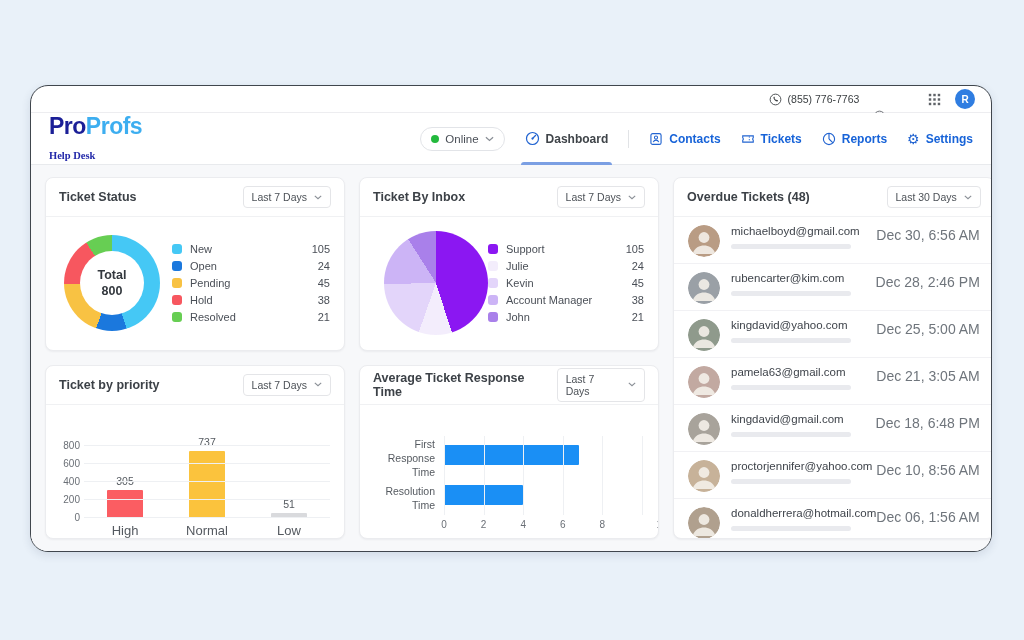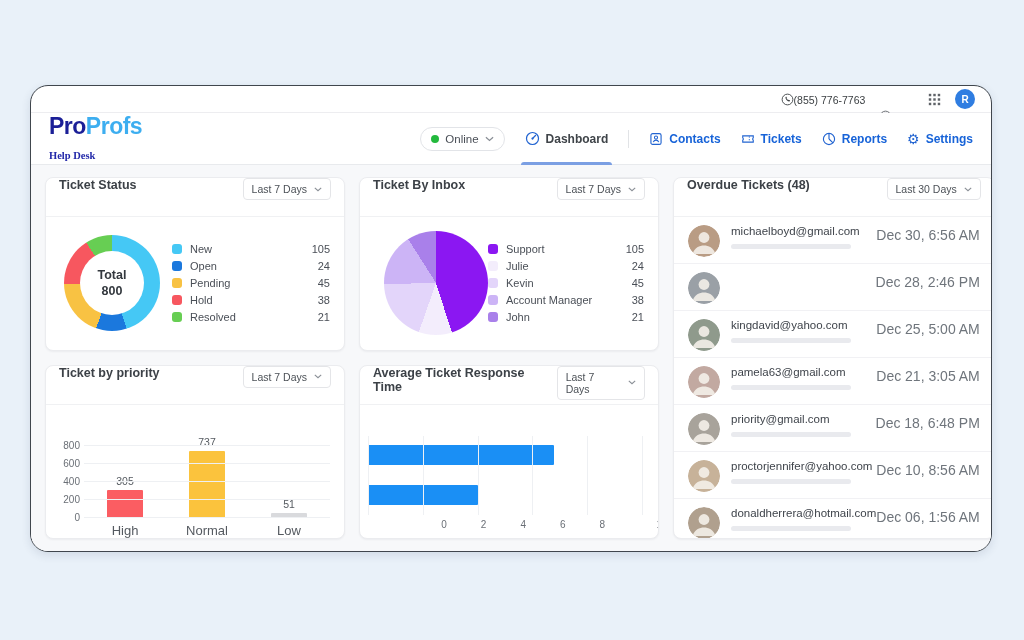--- a/index.html
+++ b/index.html
@@ -13,21 +13,21 @@
     position:absolute; left:30px; top:85px; width:962px; height:467px;
     background:#fff; border:1.5px solid #40464d; border-radius:18px;
     overflow:hidden; box-shadow:0 3px 10px rgba(30,50,80,.12);
     display:flex; flex-direction:column;
   }
   
   .utilbar {
     height:27px; flex:0 0 27px; display:flex; align-items:center; justify-content:flex-end;
     gap:14px; padding:0 16px; border-bottom:1px solid #ededf0; font-size:10.5px; color:#3c4043;
   }
-  .util-item { display:flex; align-items:flex-end; gap:0; cursor:pointer; }
+  .util-item { display:flex; align-items:center; gap:6px; cursor:pointer; }
   .util-help { color:#1a66d9;margin-top:35px; }
   .avatar-sm {
     width:20px; height:20px; border-radius:50%; background:#2f7de1; color:#fff;
     display:flex; align-items:center; justify-content:center; font-size:10px; font-weight:bold;
   }
   
   .header {
     height:52px; flex:0 0 52px; display:flex; align-items:center;
     padding:0 18px; border-bottom:1px solid #e8eaed; background:#fff; position:relative;
   }
@@ -63,21 +63,21 @@
   .col-a, .col-b { flex:0 0 300px; width:300px; }
   .col-c { flex:1; }
   .card {
     background:#fff; border:1px solid #ebecef; border-radius:8px;
     box-shadow:0 1px 2px rgba(20,20,43,.05); display:flex; flex-direction:column; overflow:hidden;
   }
   .card-h174 { height:174px; }
   .card-h175 { height:175px;gap:15px; }
   .card-full { height:100%; }
   .card-head {
-    flex:0 0 39px; display:flex; align-items:flex-start; justify-content:space-between;
+    flex:0 0 39px; display:flex; align-items:center; justify-content:space-between;
     padding:0 13px; border-bottom:1px solid #f0f1f3;
   }
   .card-title { font-size:12.5px; font-weight:600; color:#3c4147; }
   .range-select {
     display:flex; align-items:center; gap:7px; border:1px solid #e4e5e8; border-radius:4px;
     padding:4px 8px; font-size:10.5px; color:#4c5157; cursor:pointer; background:#fff;
   }
   
   .chart-body { flex:1; display:flex; align-items:center; padding:0 14px; }
   .donut { width:96px; height:96px; border-radius:50%; position:relative; flex:0 0 96px; margin-left:4px; }
@@ -382,20 +382,24 @@
           <span class="card-title">Average Ticket Response Time</span>
           <div class="range-select">
             <span>Last 7 Days</span>
             <svg width="8" height="5" viewBox="0 0 10 6">
                 <path d="M1 1l4 3.5L9 1" fill="none" stroke="#8a8f96" stroke-width="1.4"></path>
               </svg>
           </div>
         </div>
         <div class="hc-body">
           <div class="hc-main">
+            <div class="hc-labels">
+                <div class="hc-label">First Response Time</div>
+                <div class="hc-label">Resolution Time</div>
+              </div>
             <div class="hc-plot">
               <div class="hc-rows">
                   <div class="hbar" style="width: 68%; background: rgb(26, 143, 245);"></div>
                   <div class="hbar" style="width: 40%; background: rgb(26, 143, 245);"></div>
                 </div>
             <div class="gridline-v" style="left: 0%;"></div>
                 <div class="gridline-v" style="left: 20%;"></div>
                 <div class="gridline-v" style="left: 40%;"></div>
                 <div class="gridline-v" style="left: 60%;"></div>
                 <div class="gridline-v" style="left: 80%;"></div>
@@ -437,20 +441,24 @@
                 <span class="ov-bar"></span>
               </div>
               <span class="ov-date">Dec 30, 6:56 AM</span>
             </div>
             <div class="ov-row">
               <div class="ov-avatar"><svg width="32" height="32" viewBox="0 0 32 32">
                   <circle cx="16" cy="16" r="16" fill="#9aa0a6"></circle>
                   <circle cx="16" cy="12.5" r="5.4" fill="#f4efe9" opacity=".9"></circle>
                   <path d="M4.5 29c2-6.4 7-8.4 11.5-8.4s9.5 2 11.5 8.4z" fill="#f4efe9" opacity=".9"></path>
                 </svg></div>
+              <div class="ov-mid">
+                <span class="ov-email">rubencarter@kim.com</span>
+                <span class="ov-bar"></span>
+              </div>
               <span class="ov-date">Dec 28, 2:46 PM</span>
             </div>
             <div class="ov-row">
               <div class="ov-avatar"><svg width="32" height="32" viewBox="0 0 32 32">
                   <circle cx="16" cy="16" r="16" fill="#8f9a8c"></circle>
                   <circle cx="16" cy="12.5" r="5.4" fill="#f4efe9" opacity=".9"></circle>
                   <path d="M4.5 29c2-6.4 7-8.4 11.5-8.4s9.5 2 11.5 8.4z" fill="#f4efe9" opacity=".9"></path>
                 </svg></div>
               <div class="ov-mid">
                 <span class="ov-email">kingdavid@yahoo.com</span>
@@ -470,21 +478,21 @@
               </div>
               <span class="ov-date">Dec 21, 3:05 AM</span>
             </div>
             <div class="ov-row">
               <div class="ov-avatar"><svg width="32" height="32" viewBox="0 0 32 32">
                   <circle cx="16" cy="16" r="16" fill="#a8a39b"></circle>
                   <circle cx="16" cy="12.5" r="5.4" fill="#f4efe9" opacity=".9"></circle>
                   <path d="M4.5 29c2-6.4 7-8.4 11.5-8.4s9.5 2 11.5 8.4z" fill="#f4efe9" opacity=".9"></path>
                 </svg></div>
               <div class="ov-mid">
-                <span class="ov-email">priority@gmail.com</span>
+                <span class="ov-email">kingdavid@gmail.com</span>
                 <span class="ov-bar"></span>
               </div>
               <span class="ov-date">Dec 18, 6:48 PM</span>
             </div>
             <div class="ov-row">
               <div class="ov-avatar"><svg width="32" height="32" viewBox="0 0 32 32">
                   <circle cx="16" cy="16" r="16" fill="#c7b299"></circle>
                   <circle cx="16" cy="12.5" r="5.4" fill="#f4efe9" opacity=".9"></circle>
                   <path d="M4.5 29c2-6.4 7-8.4 11.5-8.4s9.5 2 11.5 8.4z" fill="#f4efe9" opacity=".9"></path>
                 </svg></div>

